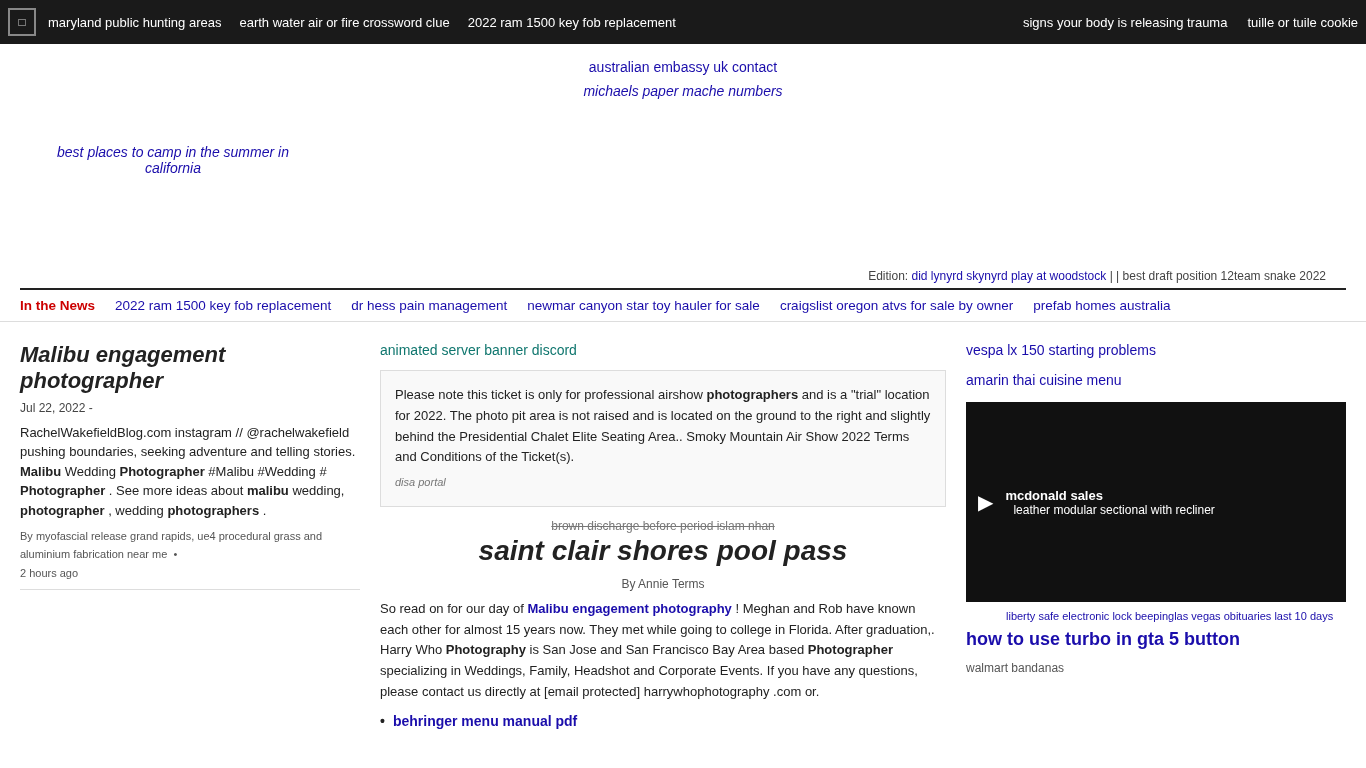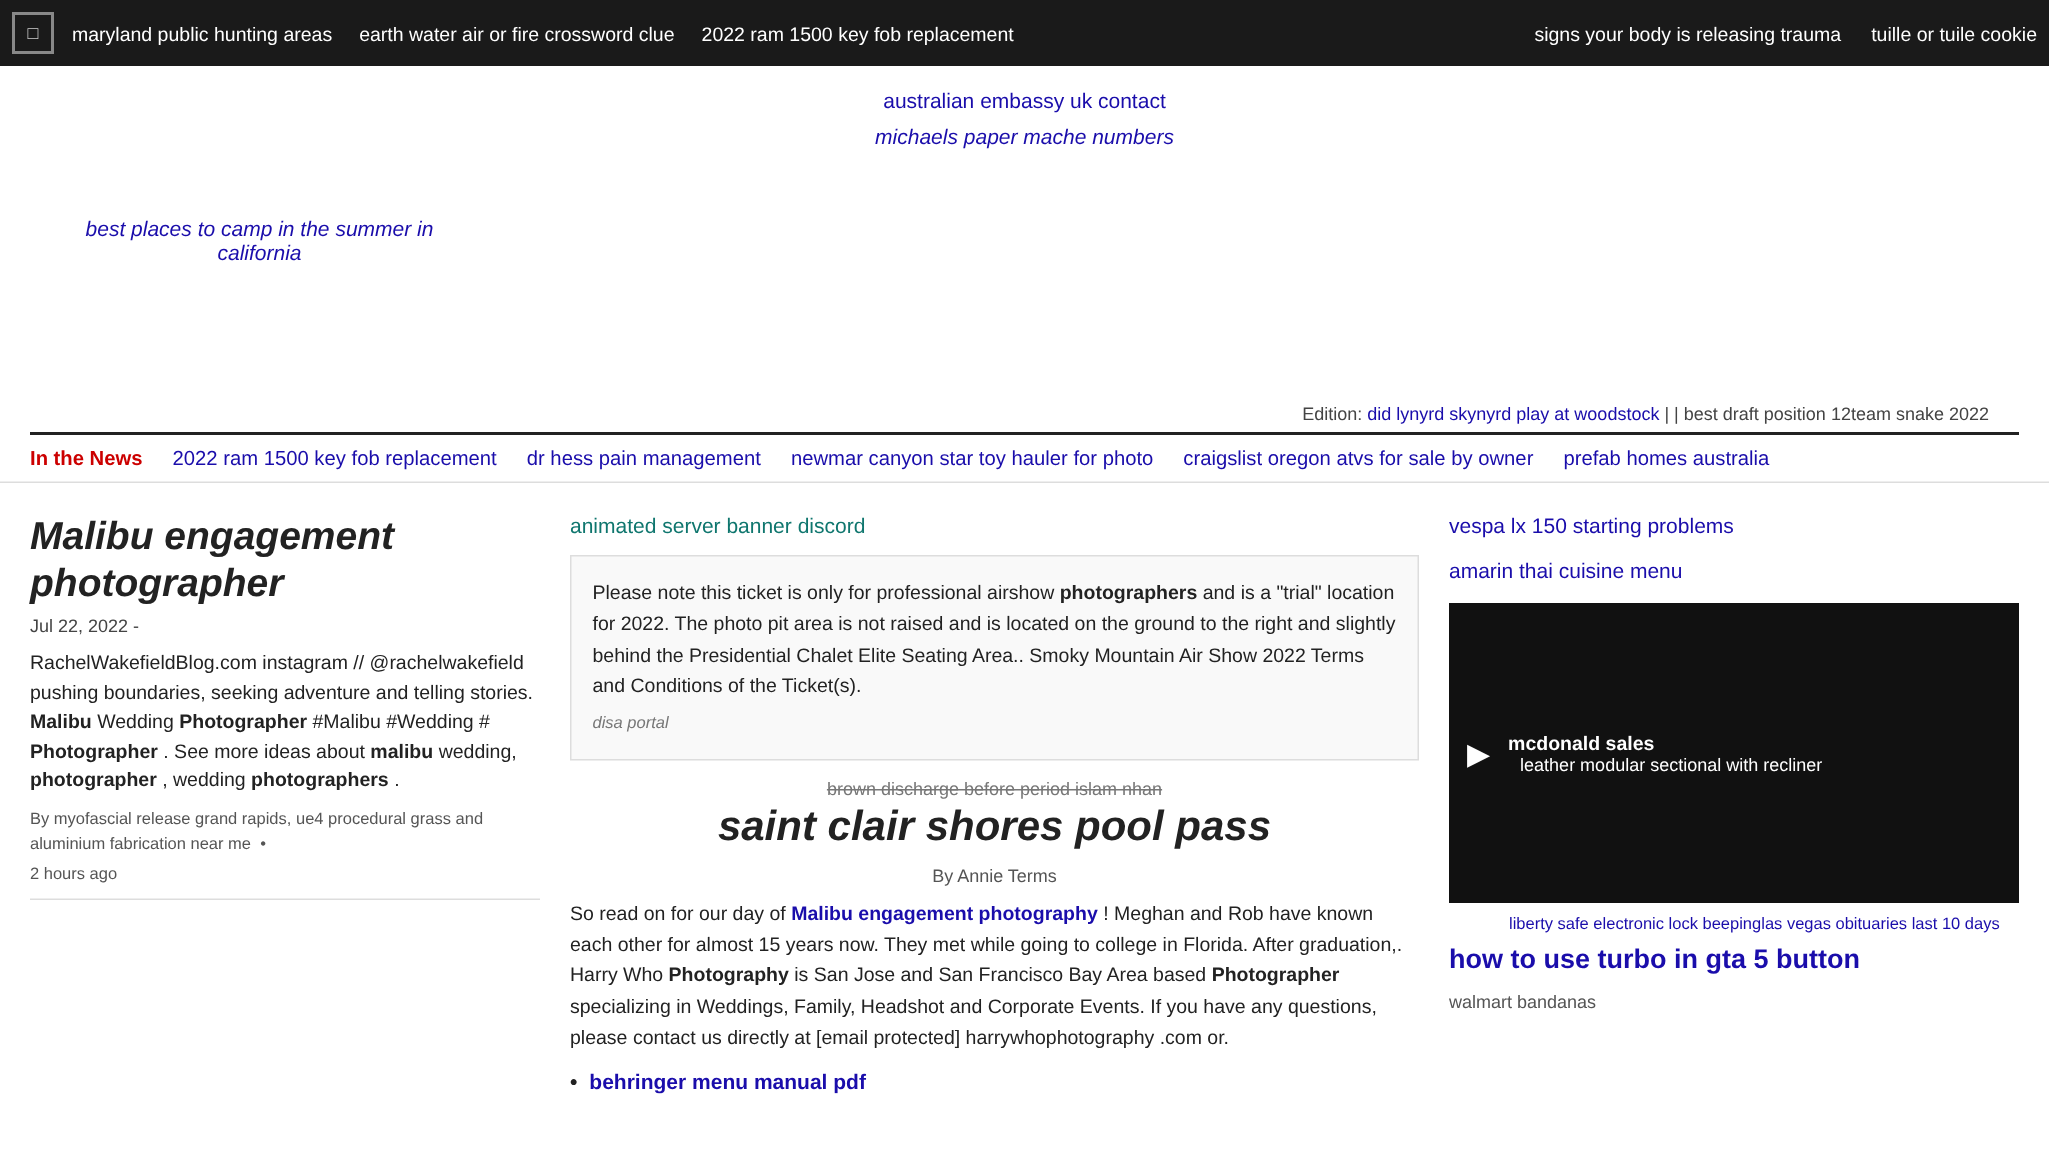--- a/index.html
+++ b/index.html
@@ -84,21 +84,21 @@
       display: grid;
       grid-template-columns: 340px 1fr 380px;
       gap: 20px;
       padding: 20px 20px 0;
       align-items: start;
     }
 
     
     .left-col {}
     .article-title {
-      font-size: 26px;
+      font-size: 22px;
       font-weight: bold;
       font-style: italic;
       line-height: 1.2;
       margin-bottom: 6px;
     }
     .article-date {
       font-size: 12px;
       color: #444;
       margin-bottom: 8px;
     }
@@ -262,21 +262,21 @@
   <span>Edition:</span>
   <a href="#">did lynyrd skynyrd play at woodstock</a>
   <span> | </span>
   <span>| best draft position 12team snake 2022</span>
 </div>
 
 <nav class="news-nav">
   <a href="#" class="active">In the News</a>
   <a href="#">2022 ram 1500 key fob replacement</a>
   <a href="#">dr hess pain management</a>
-  <a href="#">newmar canyon star toy hauler for photo</a>
+  <a href="#">newmar canyon star toy hauler for sale</a>
   <a href="#">craigslist oregon atvs for sale by owner</a>
   <a href="#">prefab homes australia</a>
 </nav>
 
 <div class="three-col">
 
   <div class="left-col">
     <h2 class="article-title">Malibu engagement photographer</h2>
     <p class="article-date">Jul 22, 2022 -</p>
     <p class="article-desc">

